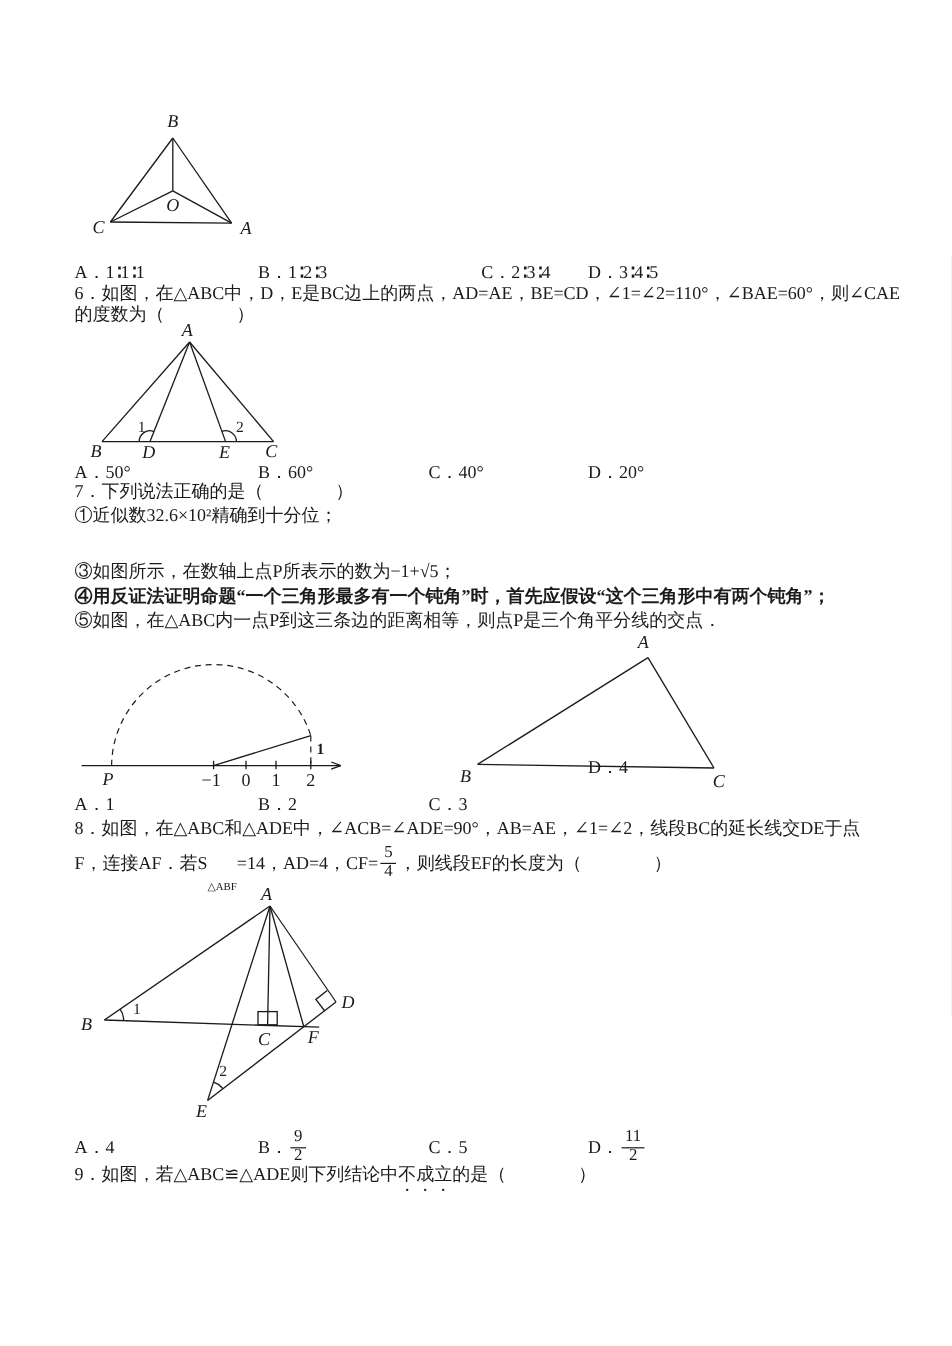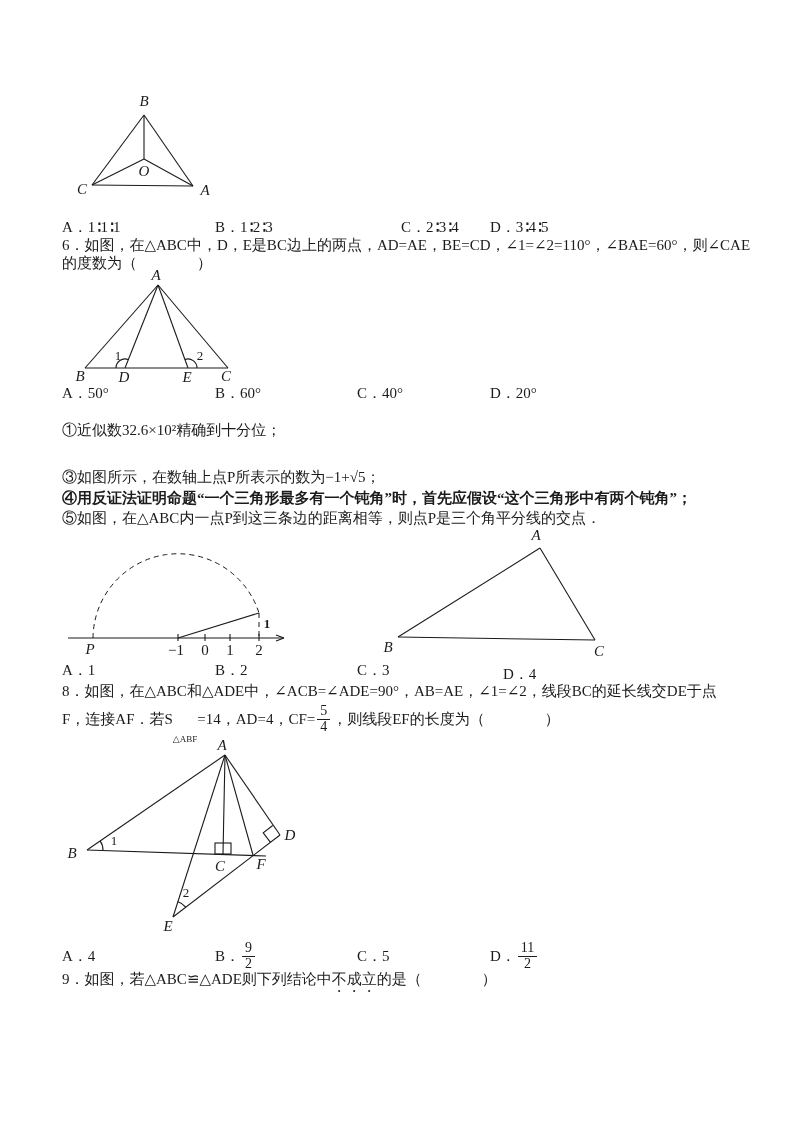--- a/index.html
+++ b/index.html
@@ -67,20 +67,21 @@
     <text x="166" y="113" text-anchor="middle">C</text>
     <text class="small" x="58" y="92" text-anchor="middle">1</text>
     <text class="small" x="140" y="92" text-anchor="middle">2</text>
   </svg>
 
   <span class="opt" style="left:62px;top:384px;">A．50°</span>
   <span class="opt" style="left:215px;top:384px;">B．60°</span>
   <span class="opt" style="left:357px;top:384px;">C．40°</span>
   <span class="opt" style="left:490px;top:384px;">D．20°</span>
 
+  <div class="t" style="left:62px;top:401px;">7．下列说法正确的是（　　　　）</div>
   <div class="t" style="left:62px;top:421px;">①近似数32.6×10²精确到十分位；</div>
   <div class="t" style="left:62px;top:468px;text-align:center;">③如图所示，在数轴上点P所表示的数为−1+√5；</div>
   <div class="t" style="left:62px;top:489px;font-weight:bold;">④用反证法证明命题“一个三角形最多有一个钝角”时，首先应假设“这个三角形中有两个钝角”；</div>
   <div class="t" style="left:62px;top:509px;">⑤如图，在△ABC内一点P到这三条边的距离相等，则点P是三个角平分线的交点．</div>
 
   <svg style="left:60px;top:530px;" width="240" height="130" viewBox="0 0 240 130">
     <line x1="8" y1="108" x2="224" y2="108"></line>
     <path d="M 224 108 L 216 105 M 224 108 L 216 111"></path>
     <g>
       <line x1="118" y1="104" x2="118" y2="111"></line>
@@ -106,21 +107,21 @@
       <line x1="18" y1="112" x2="215" y2="115"></line>
     </g>
     <text x="156" y="15" text-anchor="middle">A</text>
     <text x="8" y="127" text-anchor="middle">B</text>
     <text x="219" y="131" text-anchor="middle">C</text>
   </svg>
 
   <span class="opt" style="left:62px;top:661px;">A．1</span>
   <span class="opt" style="left:215px;top:661px;">B．2</span>
   <span class="opt" style="left:357px;top:661px;">C．3</span>
-  <span class="opt" style="left:490px;top:665px;margin-left:13px;">D．4</span>
+  <span class="opt" style="left:490px;top:630px;">D．4</span>
 
   <div class="t" style="left:62px;top:682px;">8．如图，在△ABC和△ADE中，∠ACB=∠ADE=90°，AB=AE，∠1=∠2，线段BC的延长线交DE于点</div>
   <div class="opt" style="left:62px;top:701px;height:36px;">
     <span>F，连接AF．若S</span>
       <span class="sub">△ABF</span>
       <span>=14，AD=4，CF=</span>
       <span class="frac">
         <span class="fn">5</span>
         <span class="fd">4</span>
       </span>

